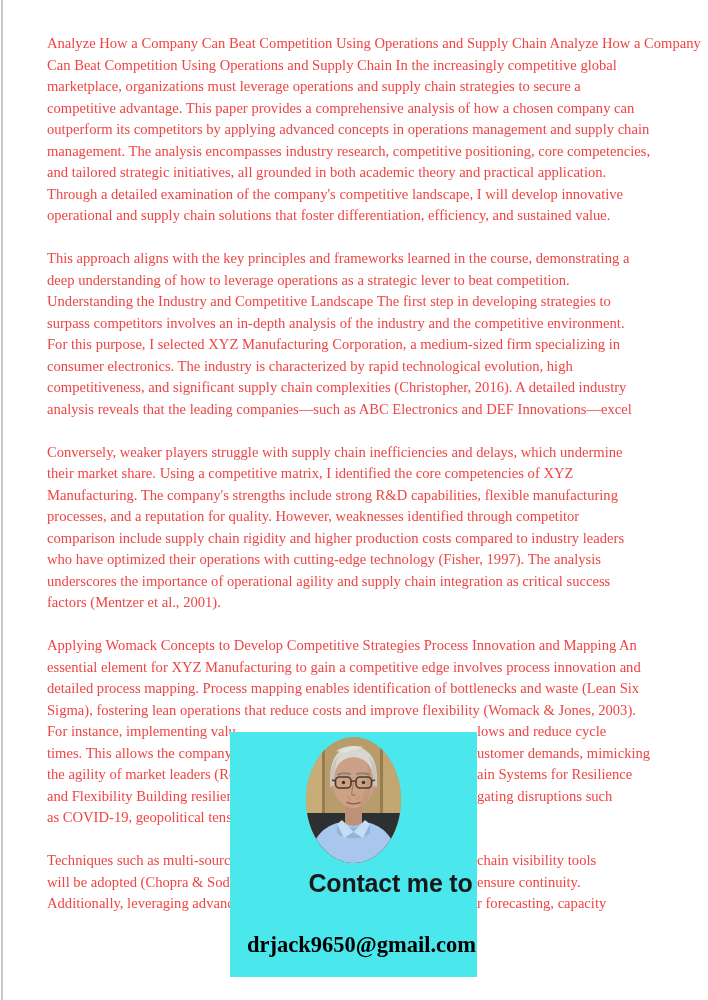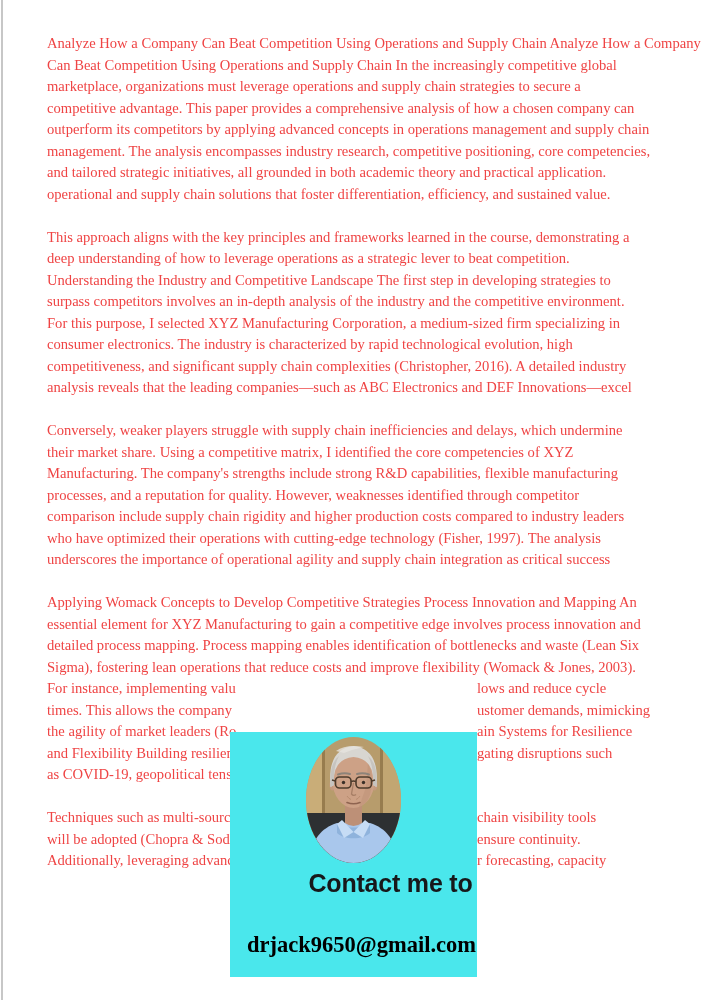--- a/index.html
+++ b/index.html
@@ -45,40 +45,42 @@
 
   <div class="doc" style="color: #ef4444;">
       <div class="para">
         <div class="line">Analyze How a Company Can Beat Competition Using Operations and Supply Chain Analyze How a Company</div>
         <div class="line">Can Beat Competition Using Operations and Supply Chain In the increasingly competitive global</div>
         <div class="line">marketplace, organizations must leverage operations and supply chain strategies to secure a</div>
         <div class="line">competitive advantage. This paper provides a comprehensive analysis of how a chosen company can</div>
         <div class="line">outperform its competitors by applying advanced concepts in operations management and supply chain</div>
         <div class="line">management. The analysis encompasses industry research, competitive positioning, core competencies,</div>
         <div class="line">and tailored strategic initiatives, all grounded in both academic theory and practical application.</div>
+        <div class="line">Through a detailed examination of the company's competitive landscape, I will develop innovative</div>
         <div class="line">operational and supply chain solutions that foster differentiation, efficiency, and sustained value.</div>
       </div>
       <div class="para">
         <div class="line">This approach aligns with the key principles and frameworks learned in the course, demonstrating a</div>
         <div class="line">deep understanding of how to leverage operations as a strategic lever to beat competition.</div>
         <div class="line">Understanding the Industry and Competitive Landscape The first step in developing strategies to</div>
         <div class="line">surpass competitors involves an in-depth analysis of the industry and the competitive environment.</div>
         <div class="line">For this purpose, I selected XYZ Manufacturing Corporation, a medium-sized firm specializing in</div>
         <div class="line">consumer electronics. The industry is characterized by rapid technological evolution, high</div>
         <div class="line">competitiveness, and significant supply chain complexities (Christopher, 2016). A detailed industry</div>
         <div class="line">analysis reveals that the leading companies—such as ABC Electronics and DEF Innovations—excel</div>
       </div>
       <div class="para">
         <div class="line">Conversely, weaker players struggle with supply chain inefficiencies and delays, which undermine</div>
         <div class="line">their market share. Using a competitive matrix, I identified the core competencies of XYZ</div>
         <div class="line">Manufacturing. The company's strengths include strong R&amp;D capabilities, flexible manufacturing</div>
         <div class="line">processes, and a reputation for quality. However, weaknesses identified through competitor</div>
         <div class="line">comparison include supply chain rigidity and higher production costs compared to industry leaders</div>
         <div class="line">who have optimized their operations with cutting-edge technology (Fisher, 1997). The analysis</div>
         <div class="line">underscores the importance of operational agility and supply chain integration as critical success</div>
+        <div class="line">factors (Mentzer et al., 2001).</div>
       </div>
       <div class="para">
         <div class="line">Applying Womack Concepts to Develop Competitive Strategies Process Innovation and Mapping An</div>
         <div class="line">essential element for XYZ Manufacturing to gain a competitive edge involves process innovation and</div>
         <div class="line">detailed process mapping. Process mapping enables identification of bottlenecks and waste (Lean Six</div>
         <div class="line">Sigma), fostering lean operations that reduce costs and improve flexibility (Womack &amp; Jones, 2003).</div>
         <div class="line"><span class="frag-left">For instance, implementing valu</span><span class="frag-right">lows and reduce cycle</span></div>
         <div class="line"><span class="frag-left">times. This allows the company</span><span class="frag-right">ustomer demands, mimicking</span></div>
         <div class="line"><span class="frag-left">the agility of market leaders (Ro</span><span class="frag-right">ain Systems for Resilience</span></div>
         <div class="line"><span class="frag-left">and Flexibility Building resilien</span><span class="frag-right">gating disruptions such</span></div>

